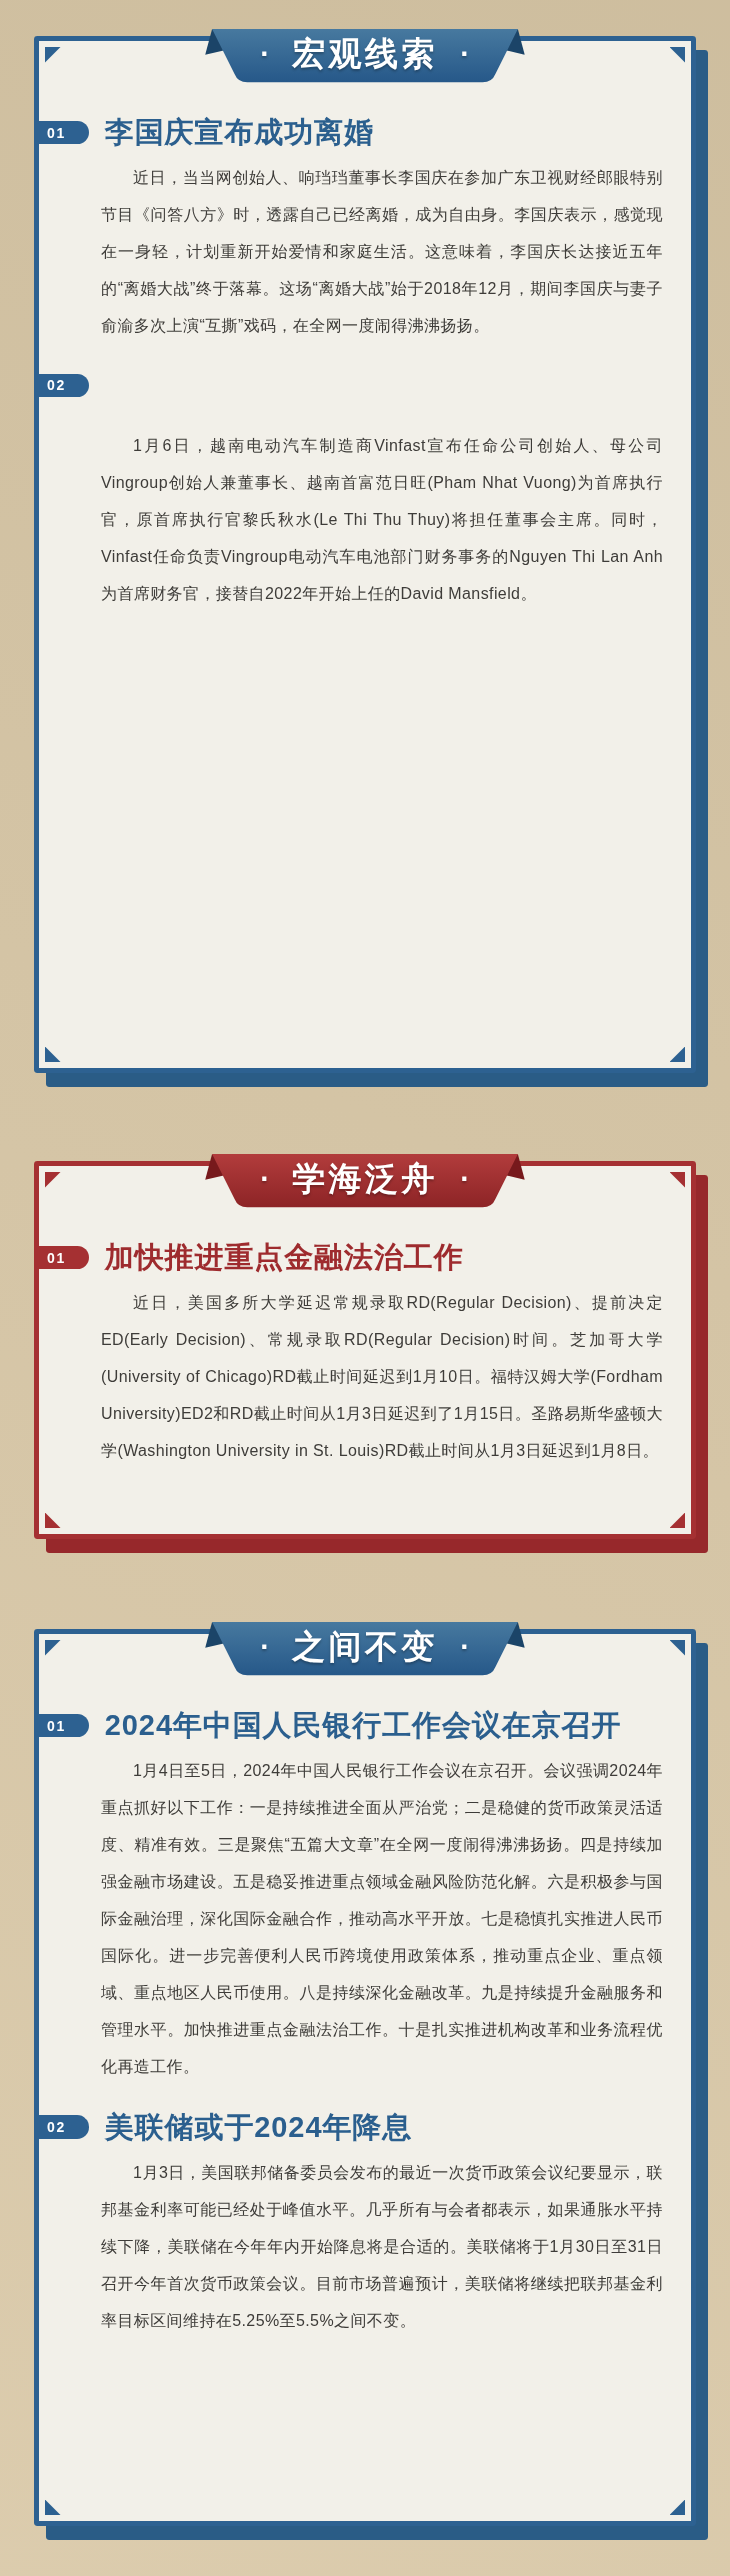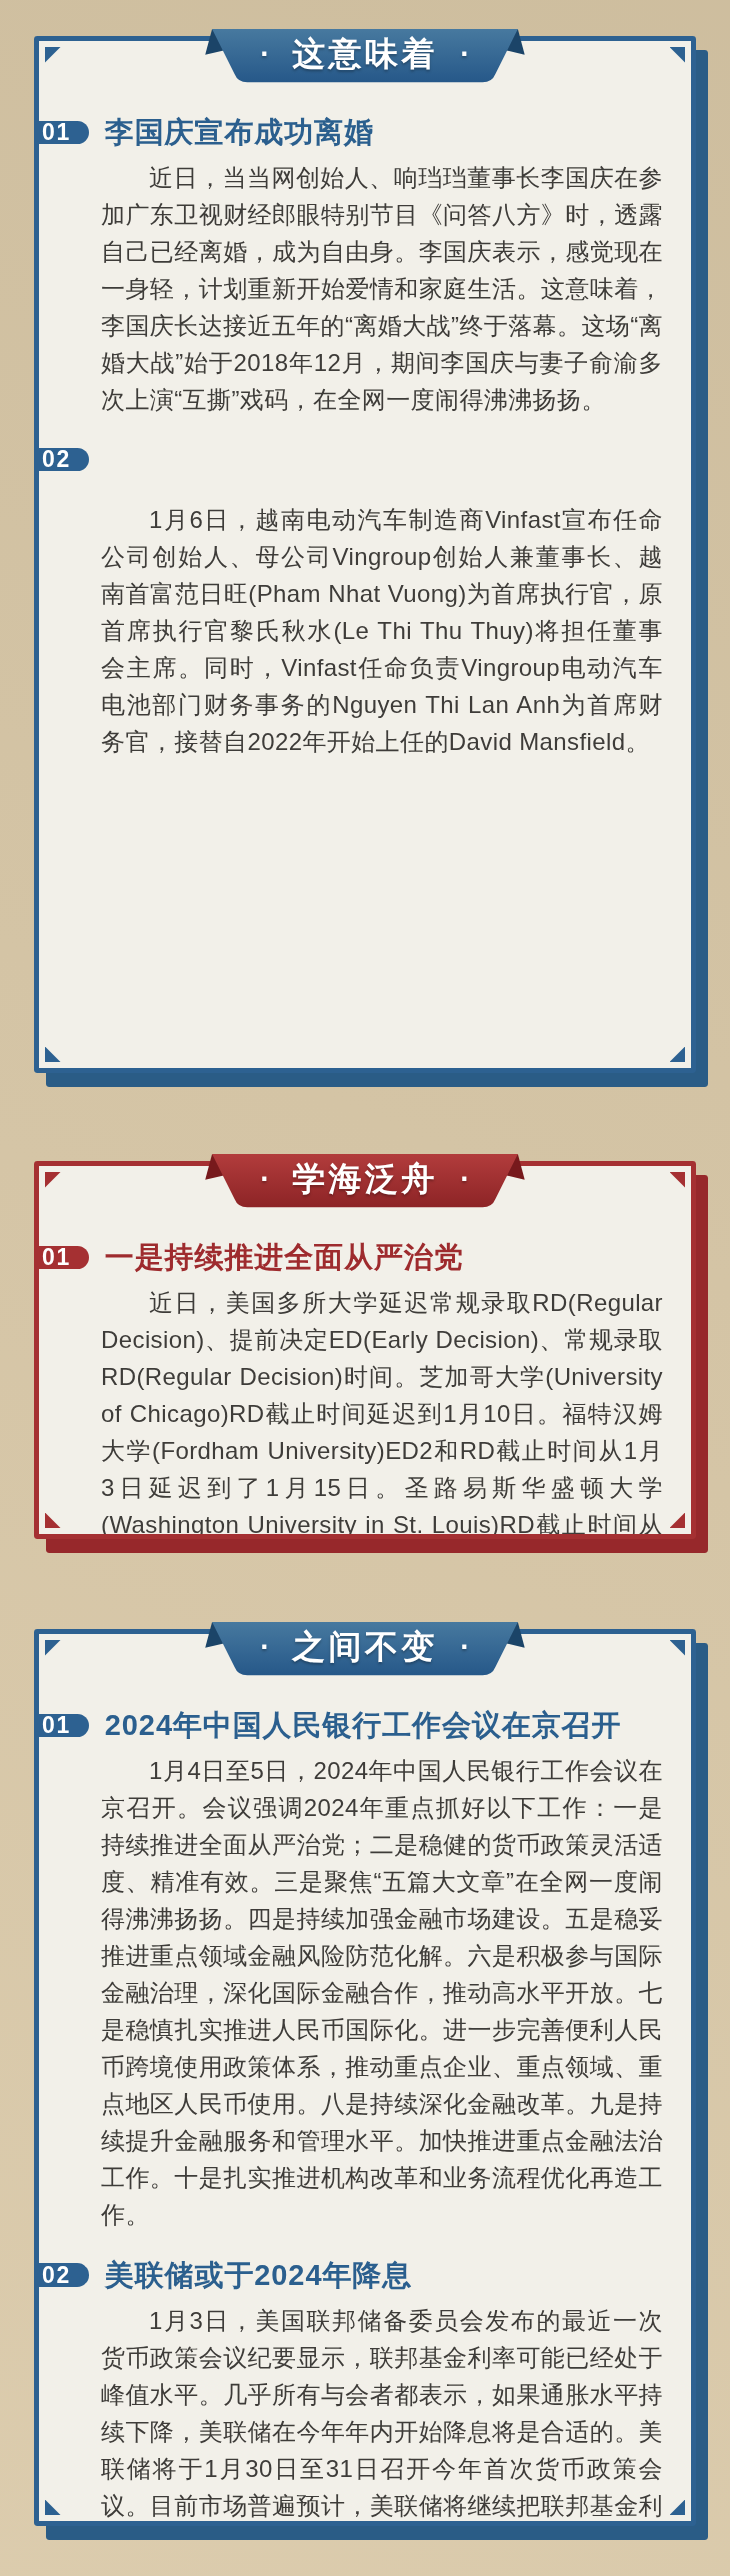--- a/index.html
+++ b/index.html
@@ -34,23 +34,23 @@
   .c-bl{bottom:6px;left:6px;clip-path:polygon(0 0,0 100%,100% 100%);}
   .c-br{bottom:6px;right:6px;clip-path:polygon(100% 0,100% 100%,0 100%);}
   
   .content{position:relative;height:100%;box-sizing:border-box;overflow:hidden;
            padding:77px 28px 8.6px 62px;}
   .item + .item{margin-top:27.5px;}
   .item-head{display:flex;align-items:center;margin-left:-77px;}
   .badge{position:relative;width:67px;height:27.5px;box-sizing:border-box;
          border:2.6px solid #f2f0e9;border-left:none;border-radius:0 13.8px 13.8px 0;
          display:flex;align-items:center;justify-content:center;flex:0 0 auto;
-         color:#fff;font-size:23px;font-weight:bold;letter-spacing:1.7px;}
+         color:#fff;font-size:14px;font-weight:bold;letter-spacing:1.7px;}
   .heading{margin:0 0 0 13.8px;font-size:29px;font-weight:bold;letter-spacing:0.9px;line-height:29px;}
-  .body{margin:12px 0 0 0;font-size:24px;line-height:37px;color:#3e3c39;
+  .body{margin:12px 0 0 0;font-size:16px;line-height:37px;color:#3e3c39;
         text-align:justify;text-indent:2em;letter-spacing:0.4px;}
 </style>
 </head>
 <body>
 
 <div class="page">
 
   <div class="card-back back-blue" style="top:50px;height:1037px;"></div>
   <section class="card theme-blue" style="top:36px;height:1037px;">
     <div class="ribbon">
@@ -60,21 +60,21 @@
             <stop offset="0" stop-color="#47799f"></stop>
               <stop offset="1" stop-color="#265889"></stop>
           </linearGradient>
         </defs>
         <path d="M10 0 L2 30 L36 22 Z" fill="#1b4468"></path>
         <path d="M366 0 L374 30 L340 22 Z" fill="#1b4468"></path>
         <path d="M10 0 H366 L340 52 Q336 62 325 62 H51 Q40 62 36 52 Z" fill="url(#g1)"></path>
       </svg>
       <div class="ribbon-title">
         <span class="dot">·</span>
-        <span>这意味着</span>
+        <span>宏观线索</span>
         <span class="dot">·</span>
       </div>
     </div>
     <div class="corner c-tl accent-fill"></div>
     <div class="corner c-tr accent-fill"></div>
     <div class="corner c-bl accent-fill"></div>
     <div class="corner c-br accent-fill"></div>
     <div class="content">
       <article class="item">
         <div class="item-head">
@@ -124,21 +124,21 @@
     <div class="corner c-tr accent-fill"></div>
     <div class="corner c-bl accent-fill"></div>
     <div class="corner c-br accent-fill"></div>
     <div class="content">
       <article class="item">
         <div class="item-head">
           <div class="badge accent-fill">
             <span>01</span>
 
           </div>
-          <h2 class="heading">一是持续推进全面从严治党</h2>
+          <h2 class="heading">加快推进重点金融法治工作</h2>
         </div>
         <p class="body">近日，美国多所大学延迟常规录取RD(Regular Decision)、提前决定ED(Early Decision)、常规录取RD(Regular Decision)时间。芝加哥大学(University of Chicago)RD截止时间延迟到1月10日。福特汉姆大学(Fordham University)ED2和RD截止时间从1月3日延迟到了1月15日。圣路易斯华盛顿大学(Washington University in St. Louis)RD截止时间从1月3日延迟到1月8日。</p>
       </article>
     </div>
   </section>
 
   <div class="card-back back-blue" style="top:1643px;height:897px;"></div>
   <section class="card theme-blue" style="top:1629px;height:897px;">
     <div class="ribbon">
       <svg viewBox="0 0 376 66">

